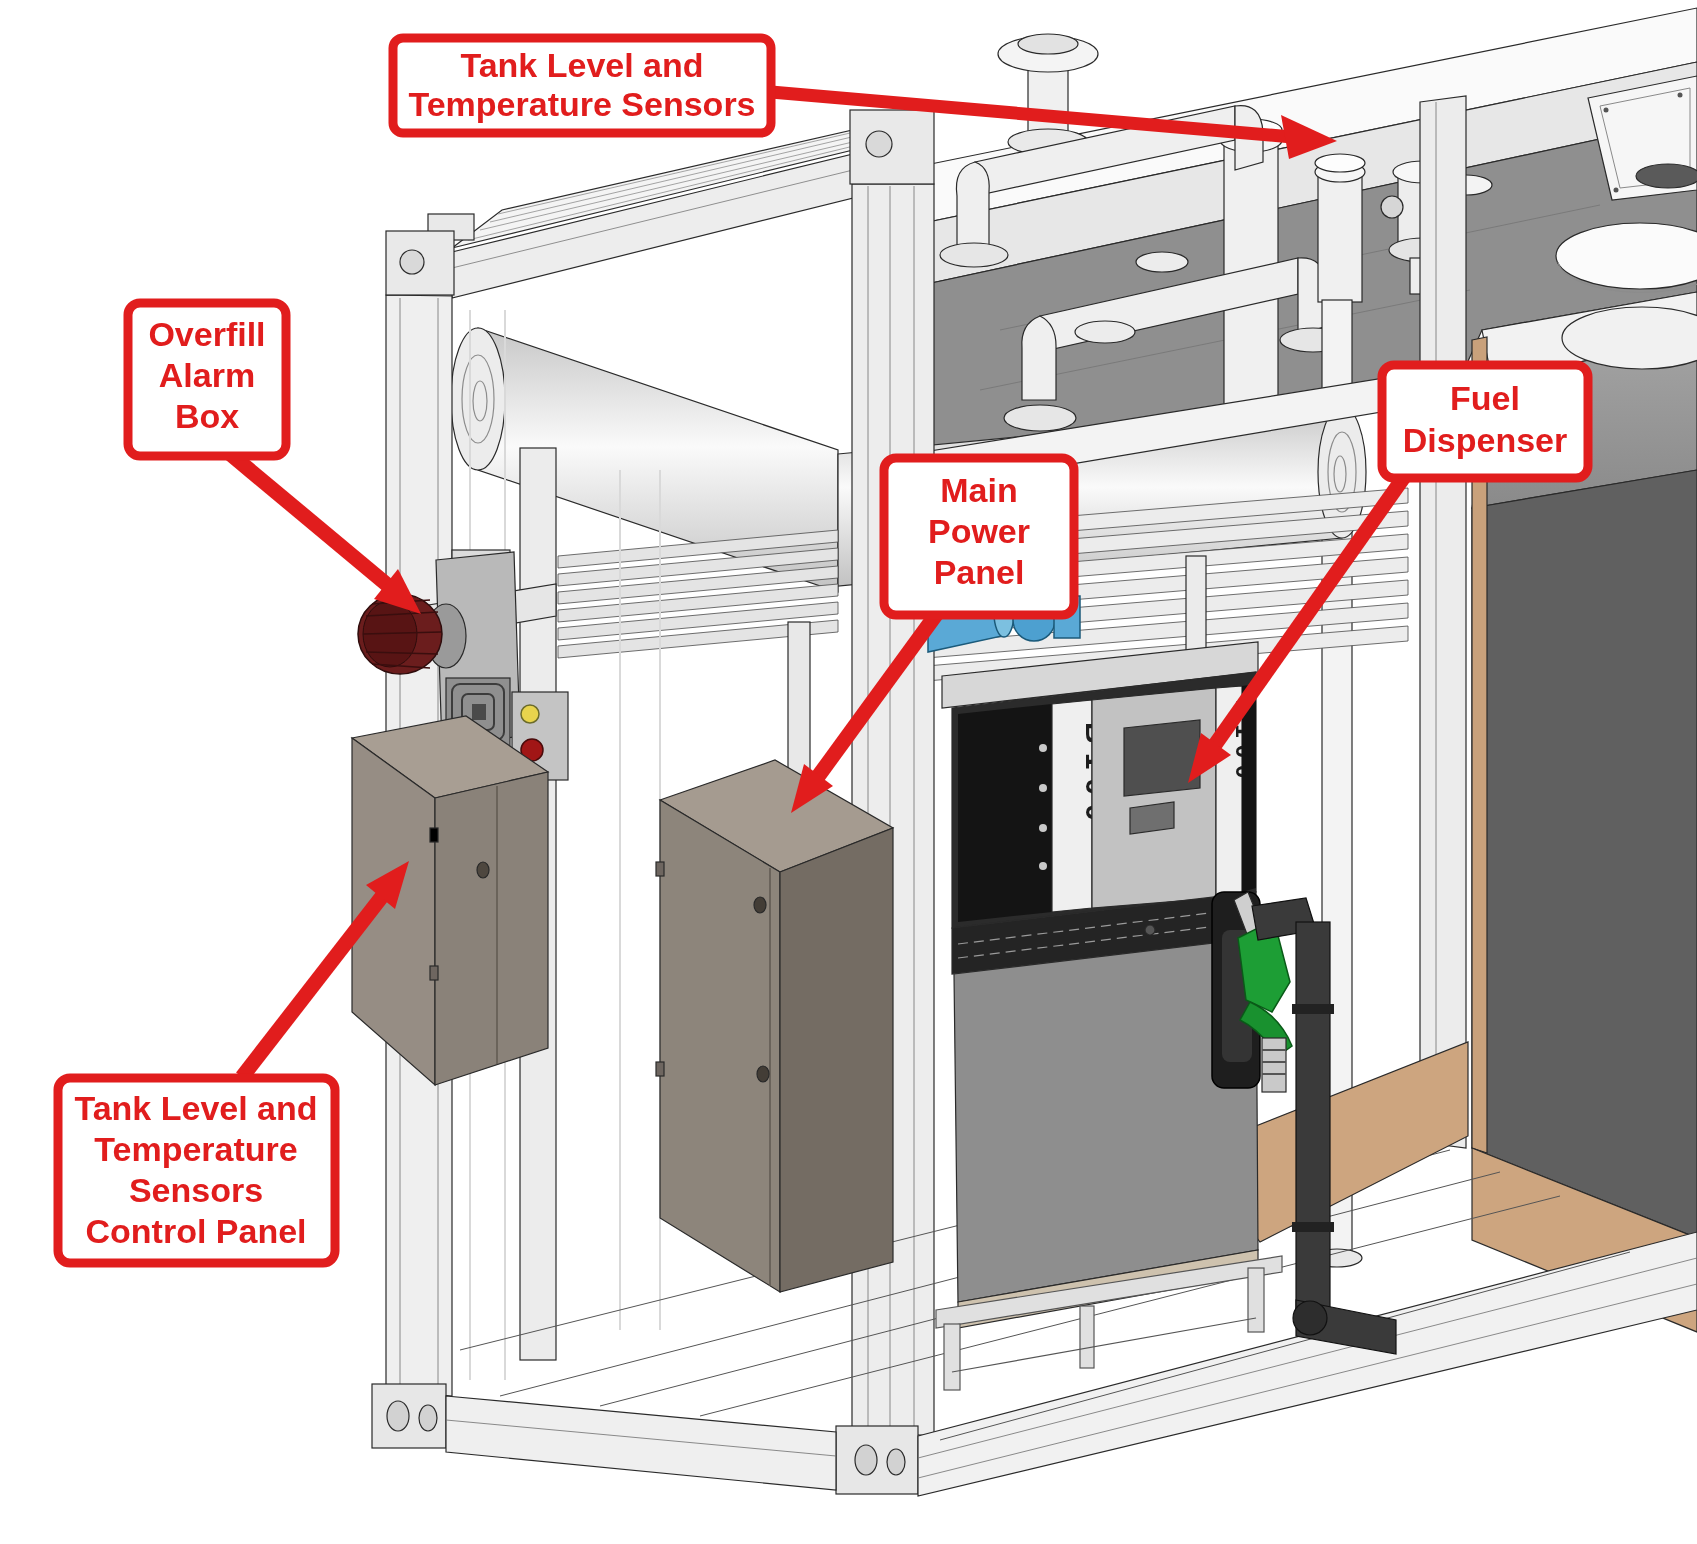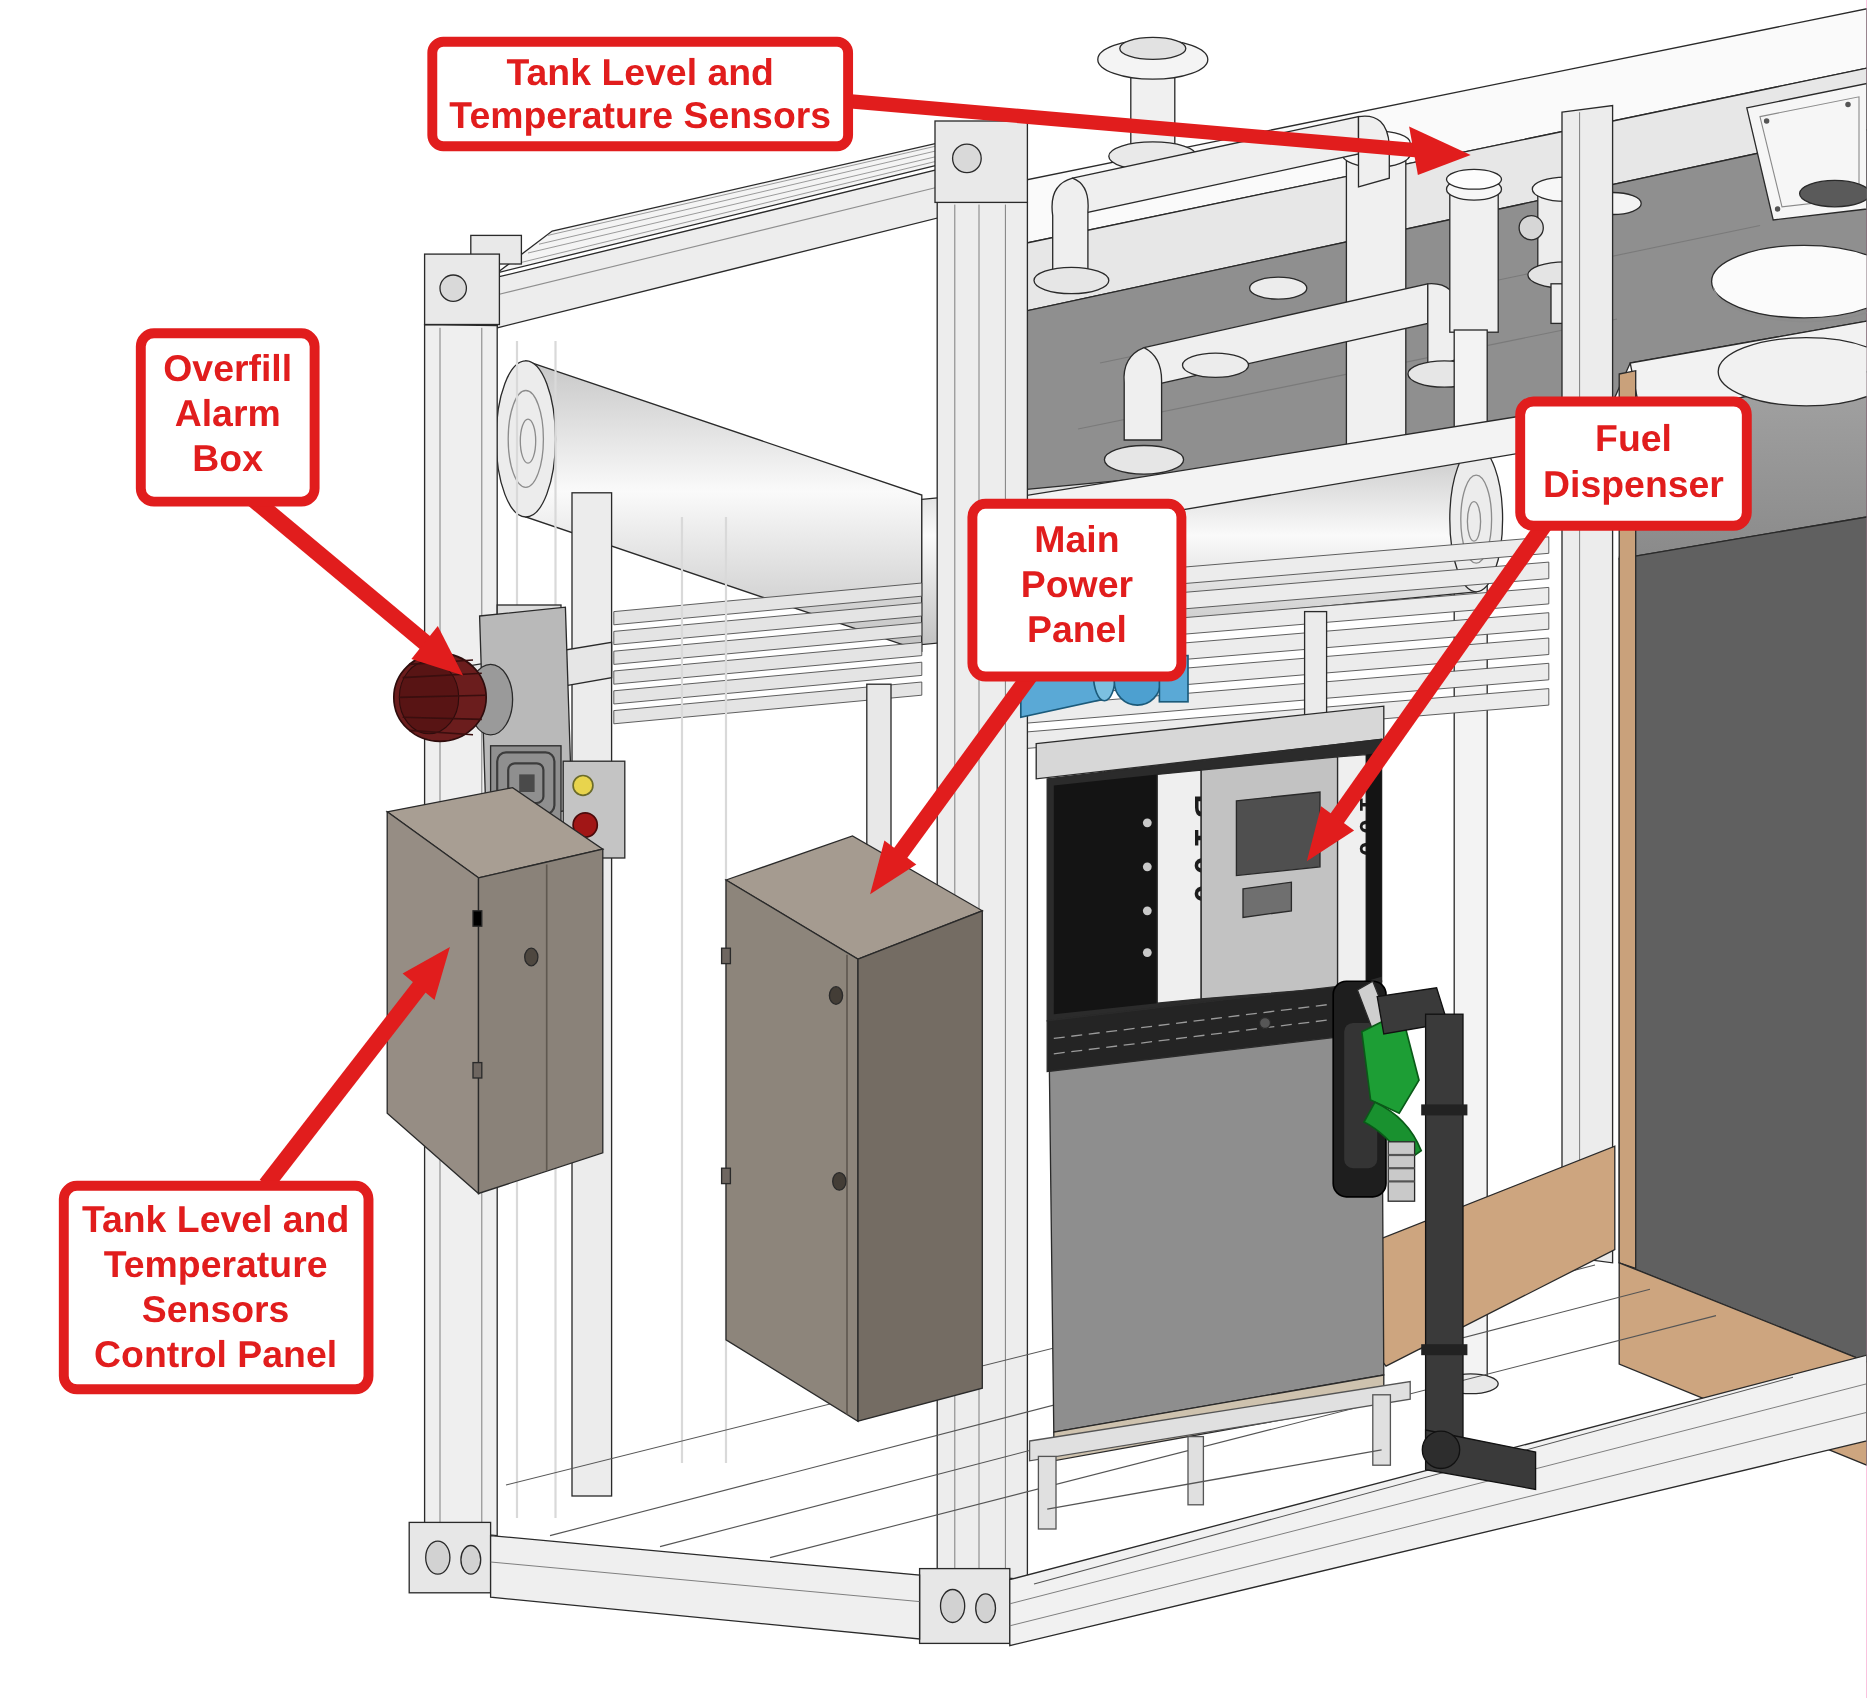--- a/index.html
+++ b/index.html
@@ -1,16 +1,16 @@
 <!DOCTYPE html>
 <html><head>
 <meta charset="utf-8">
 <style>
   html,body{margin:0;padding:0;background:#ffffff;}
-  .stage{width:1697px;height:1544px;position:relative;background:#ec4899;}
+  .stage{width:1697px;height:1544px;position:relative;background:#a16207;border-radius:25px;}
   svg{display:block;}
   .lbl-text{font-family:"Liberation Sans","DejaVu Sans",sans-serif;font-weight:bold;font-size:34px;text-anchor:middle;}
   .b100{font-family:"Liberation Sans","DejaVu Sans",sans-serif;font-weight:bold;fill:#1c1c1c;}
   .wire{stroke:#2a2a2a;stroke-width:1.2;}
   .wire-thin{stroke:#6f6f6f;stroke-width:0.8;}
 </style>
 </head>
 <body>
 
 <div class="stage">

